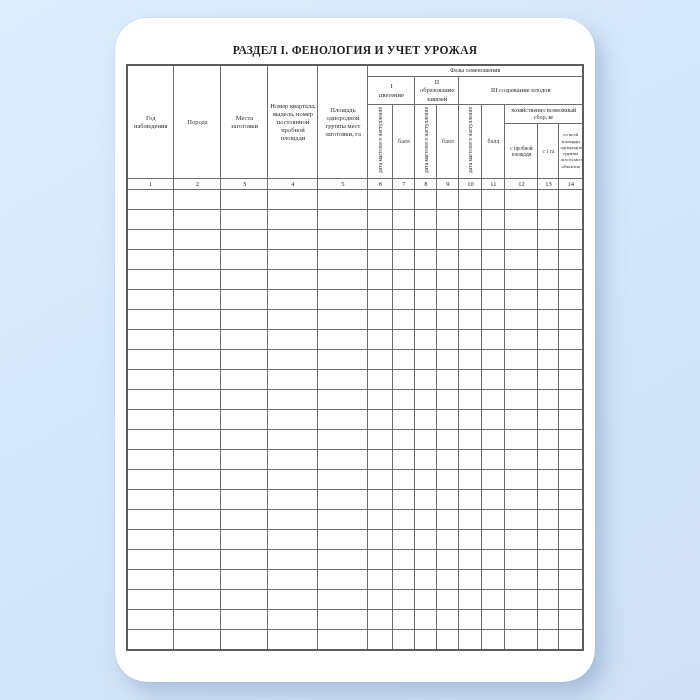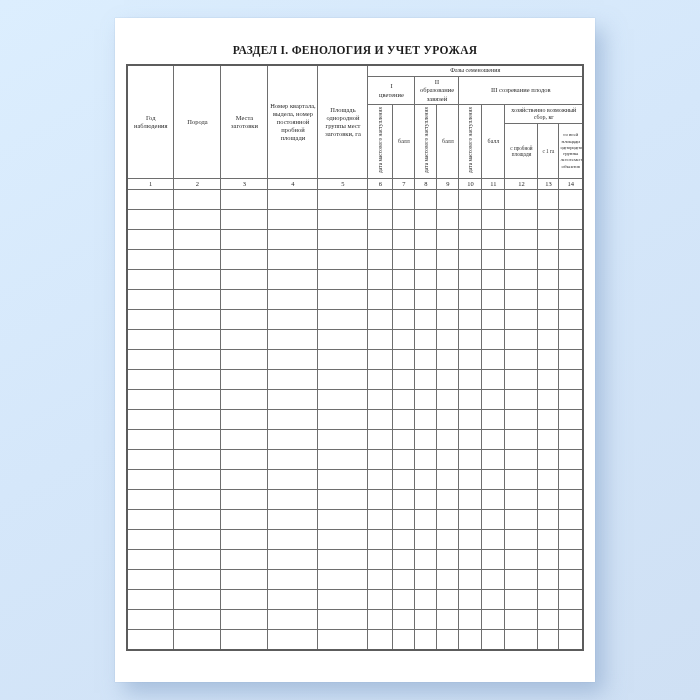--- a/index.html
+++ b/index.html
@@ -9,20 +9,21 @@
   html,body{margin:0;padding:0;}
   body{
     width:700px;height:700px;position:relative;overflow:hidden;
     background:linear-gradient(150deg,var(--bg1) 0%, #d5e7fa 45%, var(--bg2) 100%);
     font-family:"Liberation Serif","DejaVu Serif",serif;
   }
   .page{
     position:absolute;left:115px;top:18px;width:480px;height:664px;
     background:var(--page);
     box-shadow:0 0 1px rgba(140,165,200,.65), 9px 11px 20px rgba(125,155,195,.5);
+    border-radius:32px;
   }
   .title{
     padding-top:26px;text-align:center;
     font-weight:bold;font-size:11.5px;letter-spacing:.3px;color:#1d1d1d;
   }
   table.form{
     border-collapse:collapse;table-layout:fixed;width:456px;
     margin:8px auto 0;border:2px solid var(--line-outer);
   }
   .form th,.form td{

